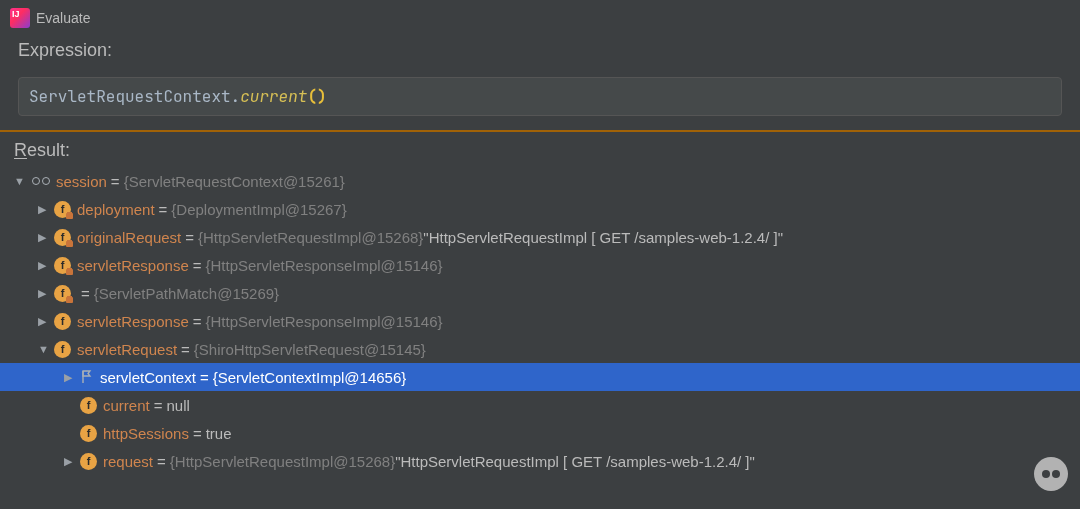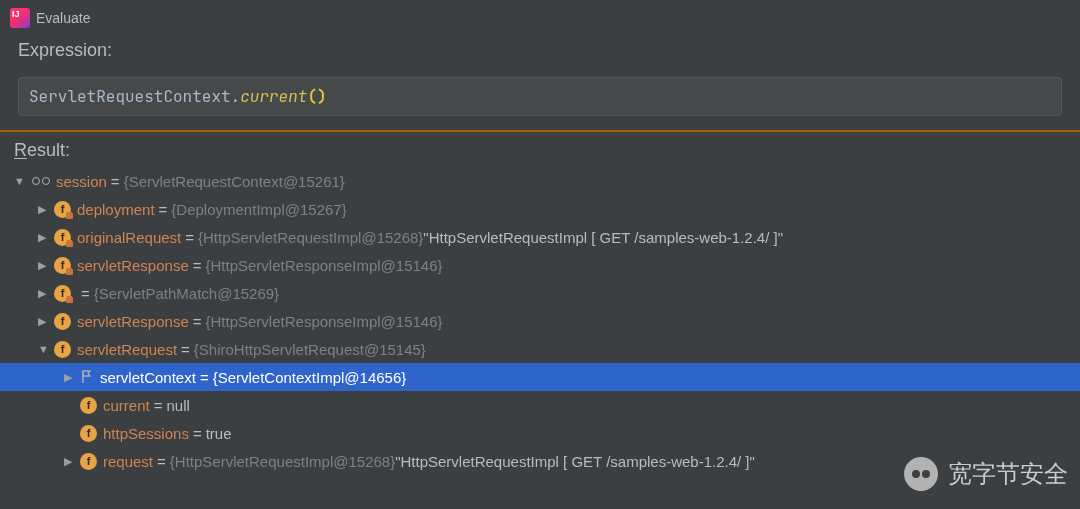--- a/index.html
+++ b/index.html
@@ -239,14 +239,13 @@
           <span class="eq"> = </span>
           <span class="dim">{HttpServletRequestImpl@15268}</span>
           <span class="val"> "HttpServletRequestImpl [ GET /samples-web-1.2.4/ ]"</span>
         </div>
       </div>
   </div>
 </div>
 
 <div class="watermark">
   <span class="wm-icon"></span>
-  <span>宽字节安全</span>
 </div>
 
 </body></html>

